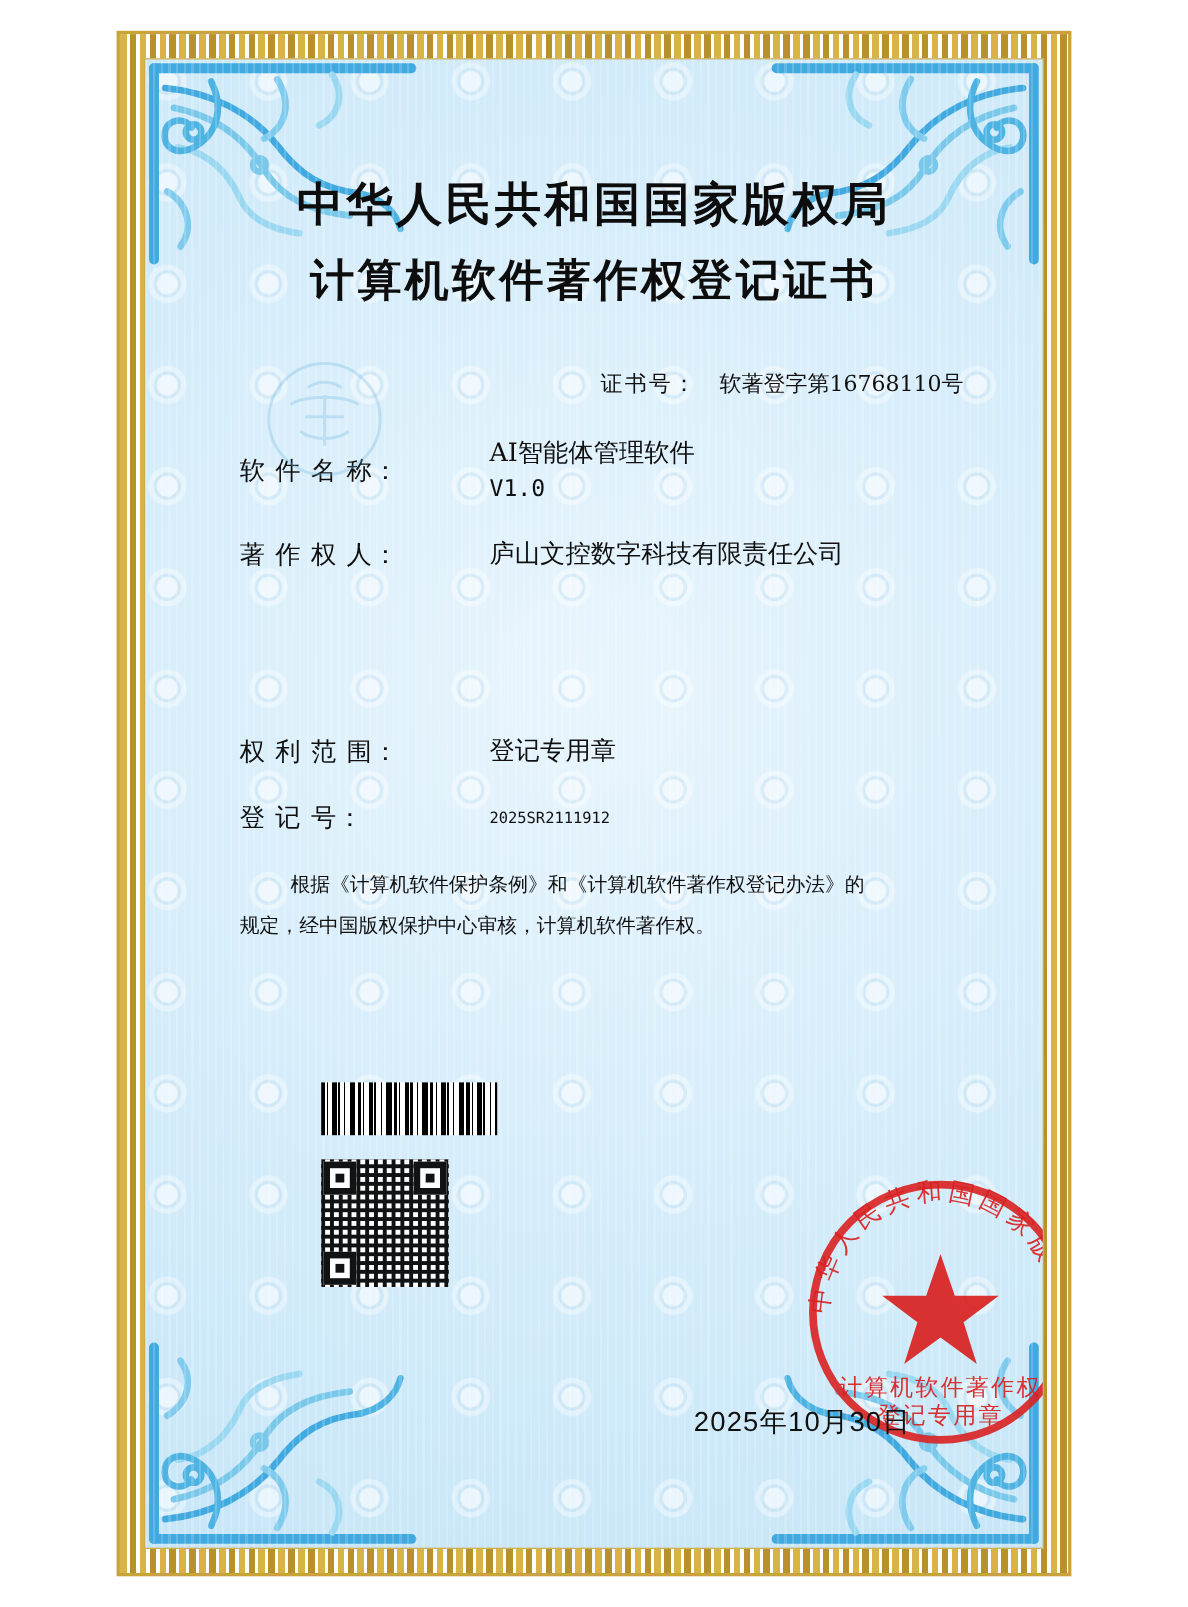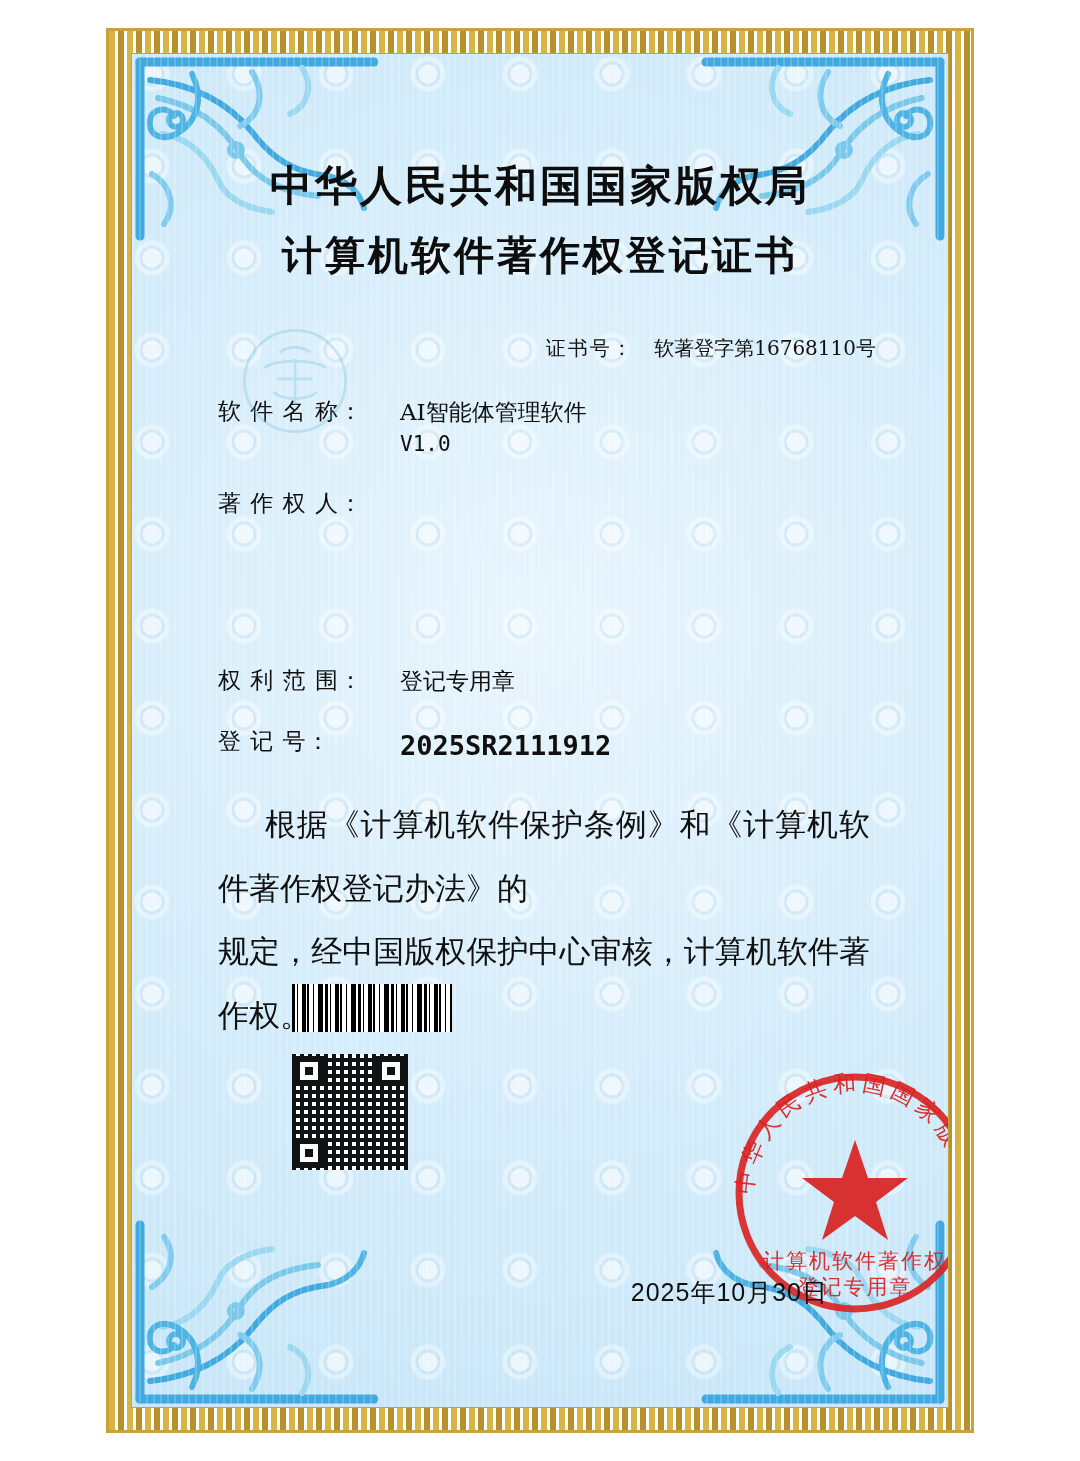--- a/index.html
+++ b/index.html
@@ -118,43 +118,44 @@
   .rows {
     margin-top: 34px;
     padding-left: 86px;
     padding-right: 70px;
     font-size: 23px;
     color: #101010;
     font-family: "DejaVu Serif", "Liberation Serif", serif;
   }
   .row {
     display: flex;
-    align-items: flex-start;
+    align-items: center;
     margin-bottom: 28px;
+    gap: 45px;
   }
   .row .label {
     width: 182px;
     flex: 0 0 182px;
     letter-spacing: 1px;
     white-space: nowrap;
   }
   .row .value {
     flex: 1;
     line-height: 1.45;
   }
   .value .line2 { display: block; font-family: "DejaVu Sans Mono", monospace; font-size: 21px; }
-  .mono { font-family: "DejaVu Sans Mono", monospace; font-size: 27px; font-weight: bold; }
+  .mono { font-family: "DejaVu Sans Mono", monospace; font-size: 14px; }
 
   .gap-block { height: 118px; }
 
   .paragraph {
     margin-top: 26px;
     padding-left: 86px;
     padding-right: 78px;
-    font-size: 31px;
+    font-size: 18px;
     line-height: 2.05;
     color: #101010;
     text-align: justify;
     font-family: "DejaVu Serif", "Liberation Serif", serif;
   }
   .paragraph .indent { display: inline-block; width: 46px; }
 
   
   .barcode {
     position: absolute;
@@ -344,20 +345,21 @@
         <div class="row">
           <div class="label">软 件 名 称：</div>
           <div class="value">
             <span>AI智能体管理软件</span>
             <span class="line2">V1.0</span>
           </div>
         </div>
 
         <div class="row" style="">
           <div class="label">著 作 权 人：</div>
+          <div class="value">庐山文控数字科技有限责任公司</div>
         </div>
 
         <div class="gap-block"></div>
 
 
         <div class="row">
           <div class="label">权 利 范 围：</div>
           <div class="value">登记专用章</div>
         </div>
 

